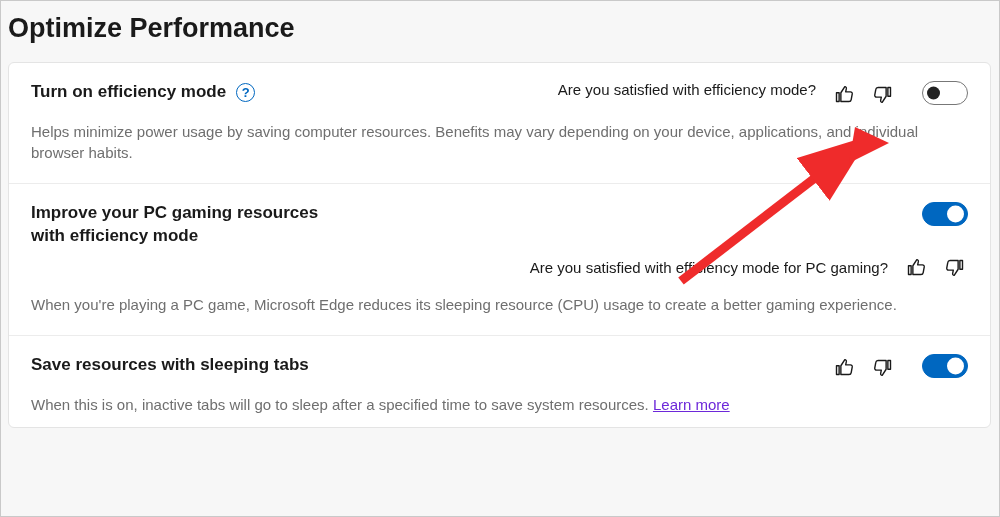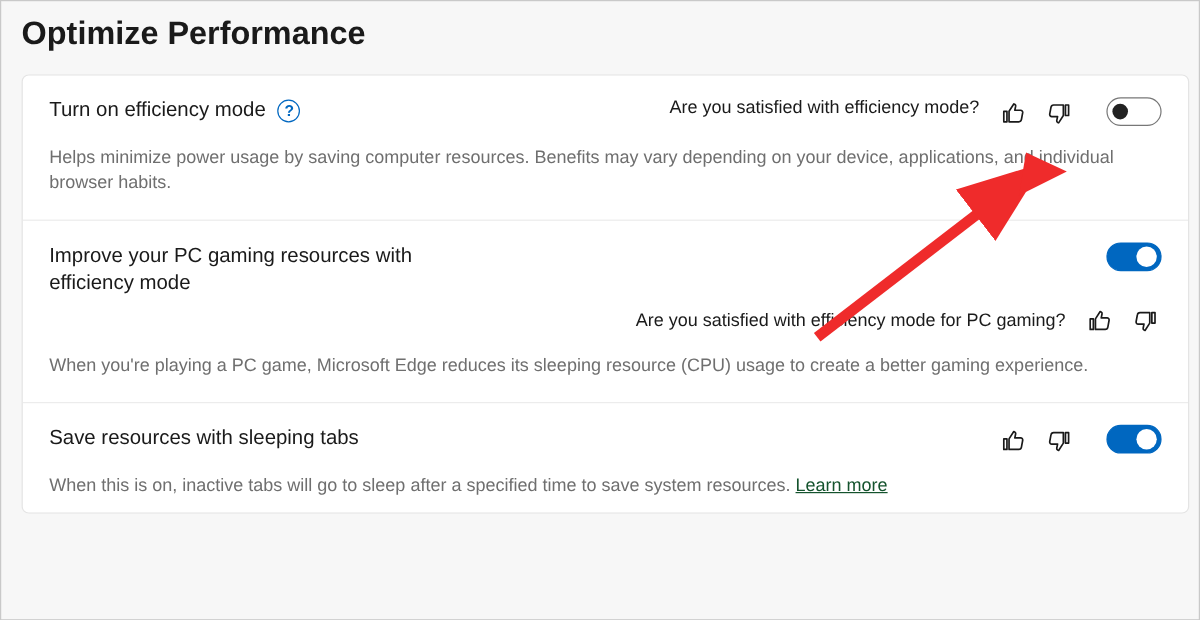--- a/index.html
+++ b/index.html
@@ -8,21 +8,21 @@
     width: 1000px; height: 517px;
     font-family: "Segoe UI", Arial, sans-serif;
     background: #f7f7f7;
     color: #1a1a1a;
     overflow: hidden;
   }
   .page {
     width: 1000px; height: 517px;
     border: 1px solid #c9c9c9;
     background: #f7f7f7;
-    padding: 0 8px 8px 17px;
+    padding: 0 8px 8px 7px;
     position: relative;
   }
   .page-title {
     font-size: 27px;
     font-weight: 600;
     margin: 12px 0 18px 0;
     color: #1a1a1a;
   }
   .card {
     background: #fff;
@@ -44,21 +44,21 @@
   }
   .setting-title-wrap {
     display: flex;
     align-items: center;
     gap: 10px;
     flex: 0 0 auto;
     max-width: 340px;
   }
   .setting-title {
     font-size: 17px;
-    font-weight: 400;
+    font-weight: 700;
     color: #1a1a1a;
     line-height: 1.35;
   }
   .feedback-row {
     display: flex;
     align-items: flex-start;
     gap: 14px;
     flex: 1 1 auto;
     justify-content: flex-end;
   }
@@ -68,21 +68,21 @@
     white-space: nowrap;
   }
   .setting-desc {
     margin-top: 14px;
     font-size: 15px;
     color: #6f6f6f;
     line-height: 1.4;
     max-width: 920px;
   }
   .learn-more {
-    color: #14532d;
+    color: #6d28d9;
     text-decoration: underline;
     cursor: pointer;
   }
   
   .help-icon {
     display: inline-flex;
     align-items: center; justify-content: center;
     width: 19px; height: 19px;
     border: 1.8px solid #0067c0;
     border-radius: 50%;

